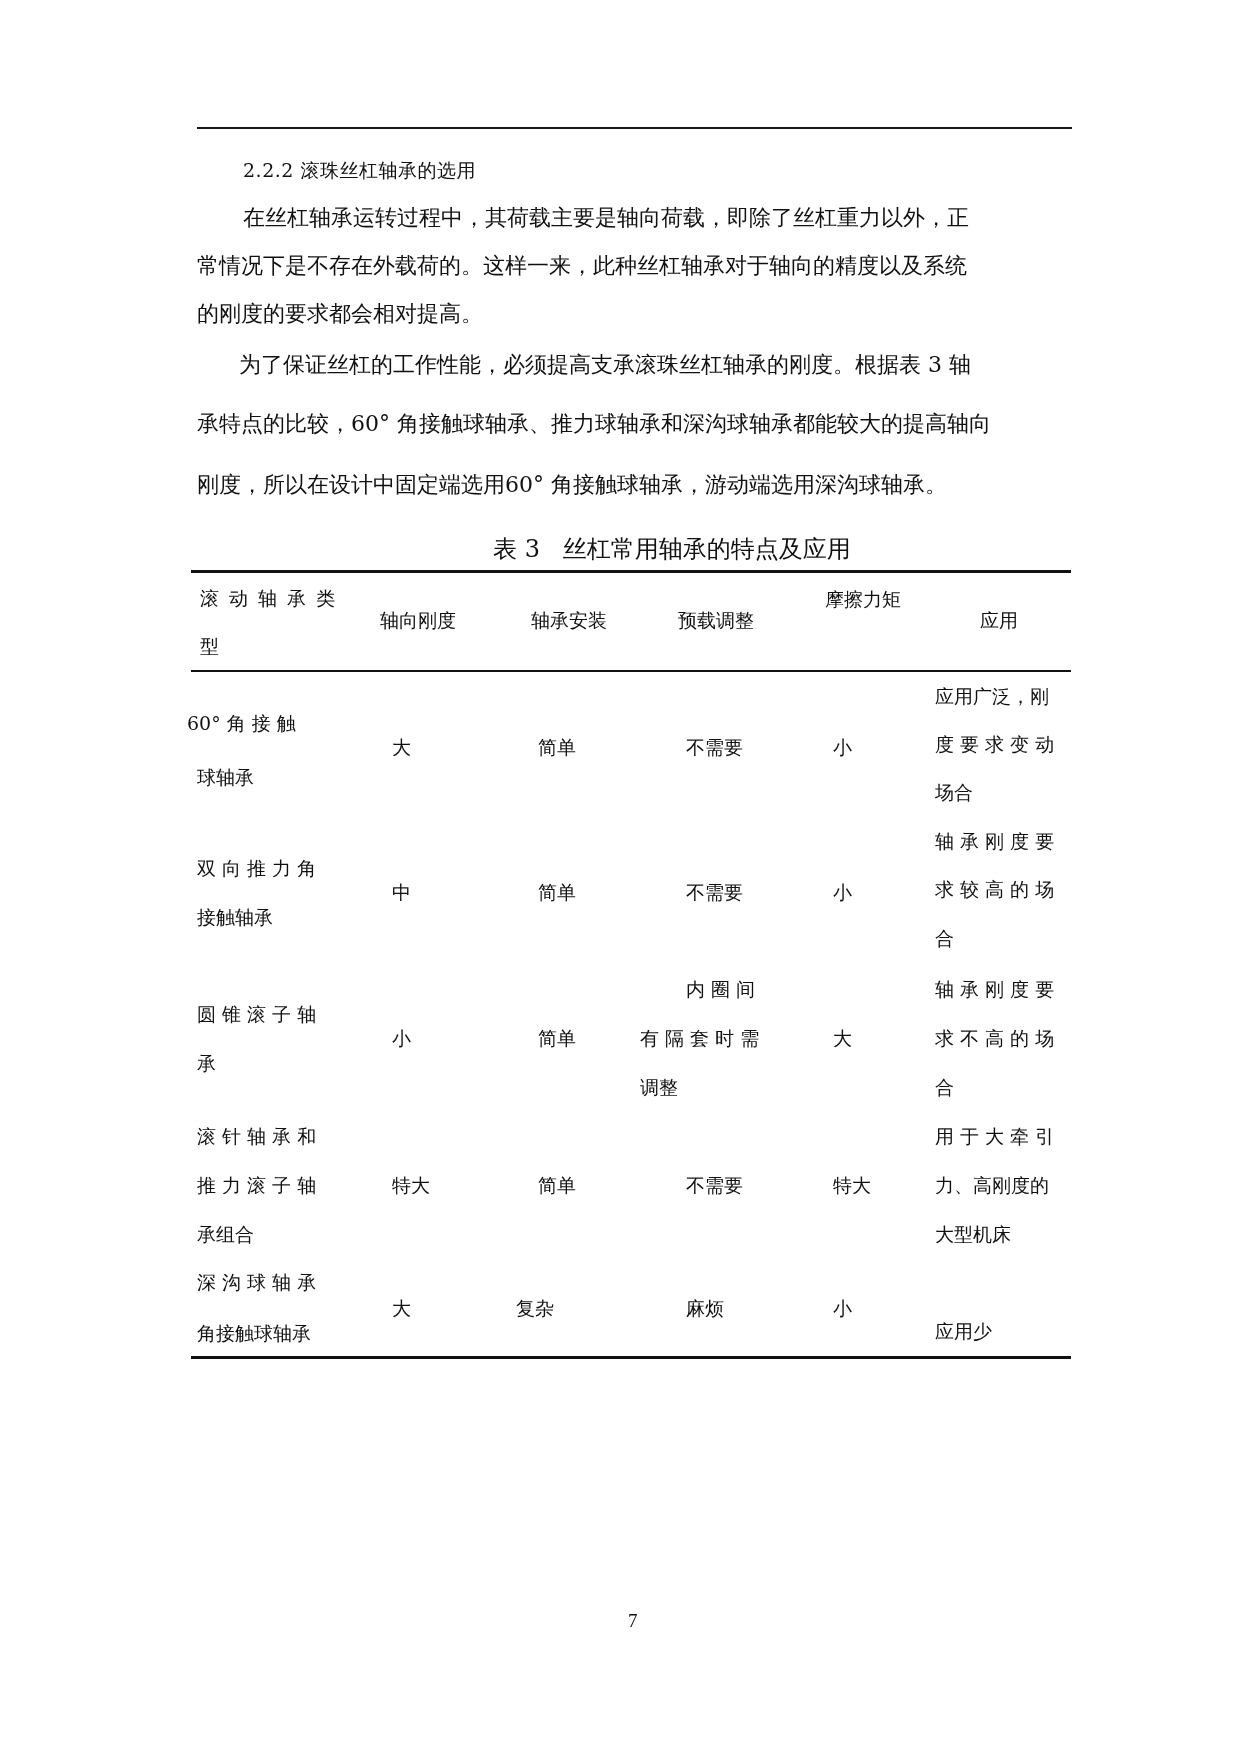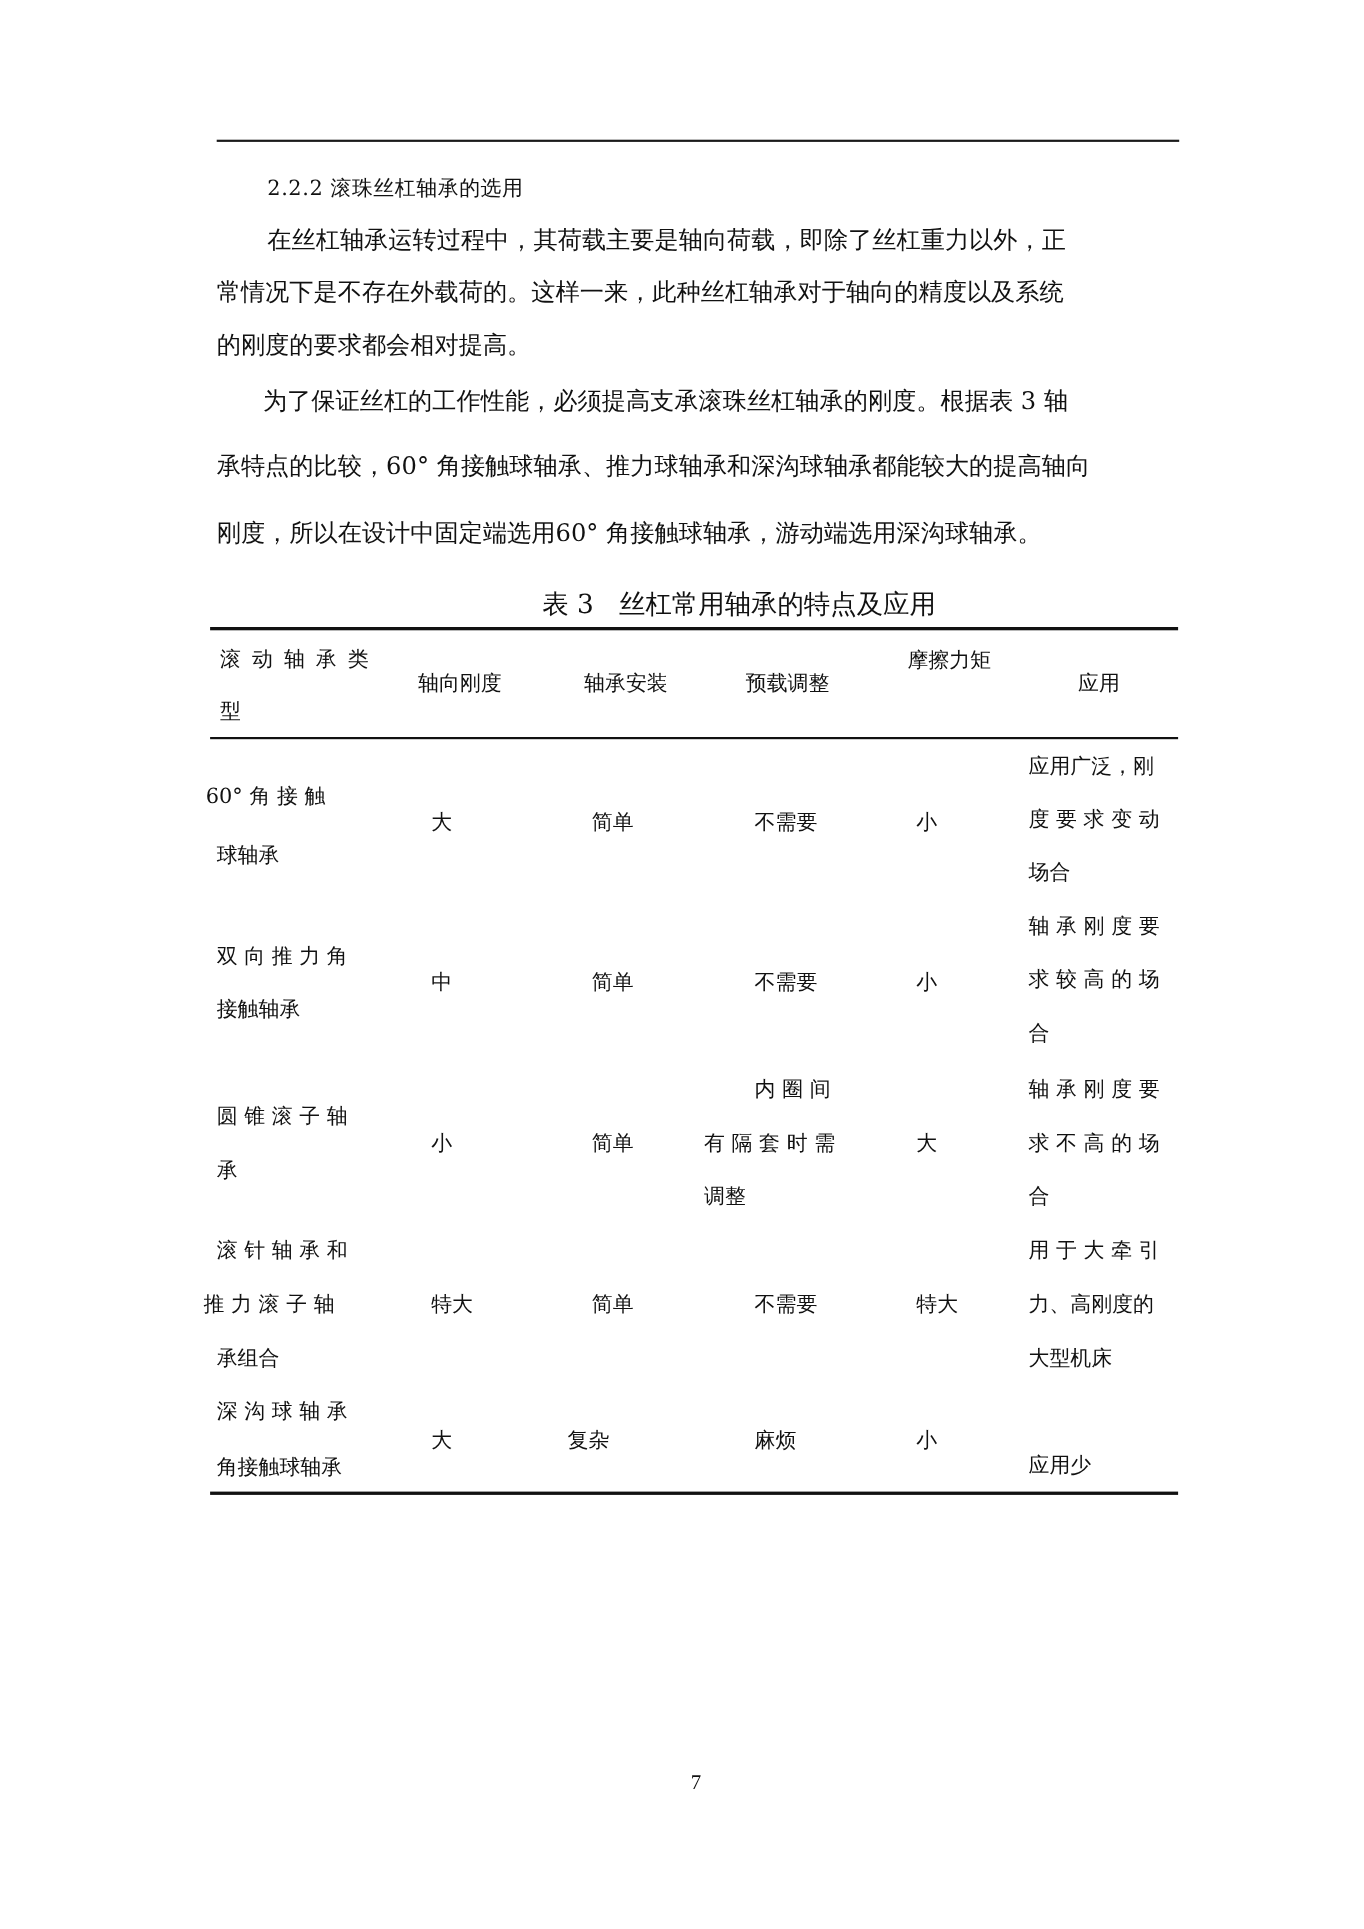--- a/index.html
+++ b/index.html
@@ -87,21 +87,21 @@
   <div class="cell" style="left:640px; top:1026px;">有 隔 套 时 需</div>
   <div class="cell" style="left:640px; top:1075px;">调整</div>
   <div class="cell" style="left:833px; top:1026px;">大</div>
   <div class="cell" style="left:935px; top:977px;">轴 承 刚 度 要</div>
   <div class="cell" style="left:935px; top:1026px;">求 不 高 的 场</div>
   <div class="cell" style="left:935px; top:1075px;">合</div>
 </div>
 
 <div>
   <div class="cell" style="left:197px; top:1124px;">滚 针 轴 承 和</div>
-  <div class="cell" style="left:185px; top:1173px;">推 力 滚 子 轴</div>
+  <div class="cell" style="left:197px; top:1173px;">推 力 滚 子 轴</div>
   <div class="cell" style="left:197px; top:1222px;">承组合</div>
   <div class="cell" style="left:392px; top:1173px;">特大</div>
   <div class="cell" style="left:538px; top:1173px;">简单</div>
   <div class="cell" style="left:686px; top:1173px;">不需要</div>
   <div class="cell" style="left:833px; top:1173px;">特大</div>
   <div class="cell" style="left:935px; top:1124px;">用 于 大 牵 引</div>
   <div class="cell" style="left:935px; top:1173px;">力、高刚度的</div>
   <div class="cell" style="left:935px; top:1222px;">大型机床</div>
 </div>
 

